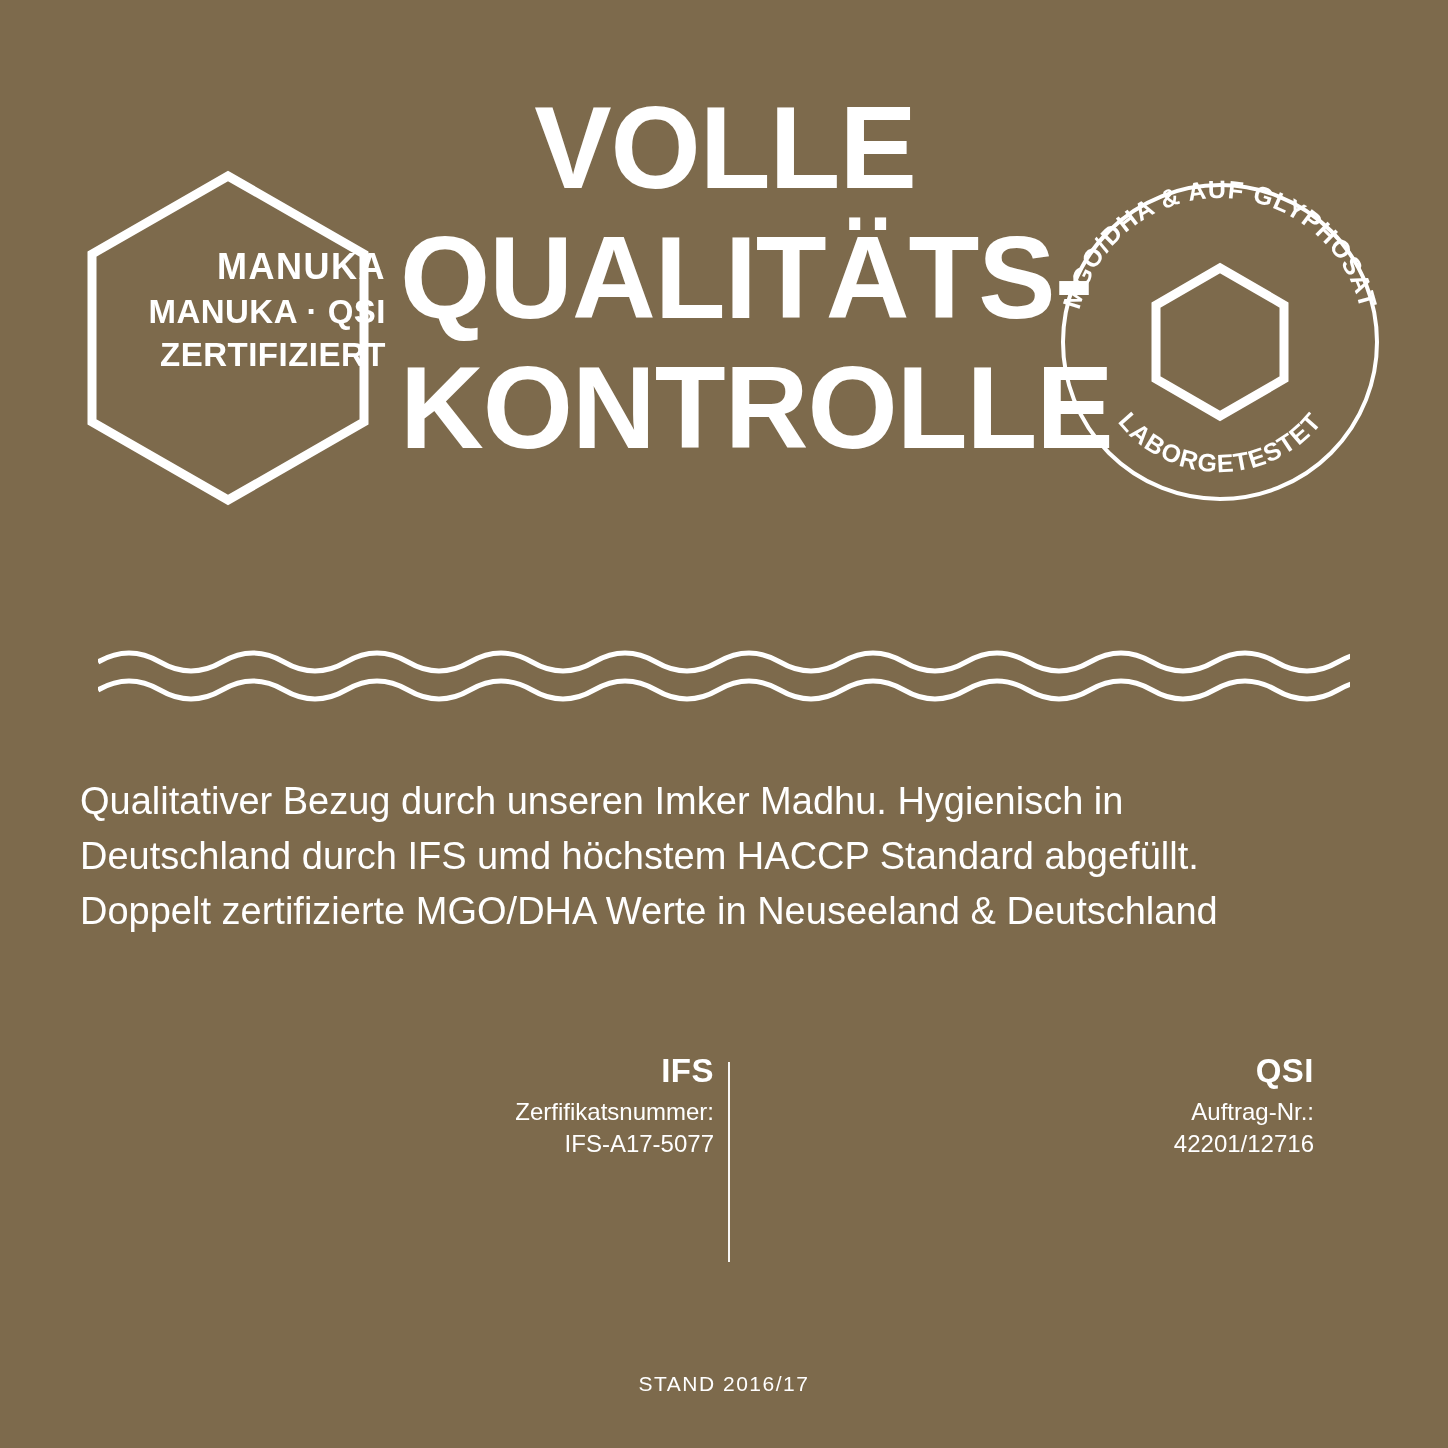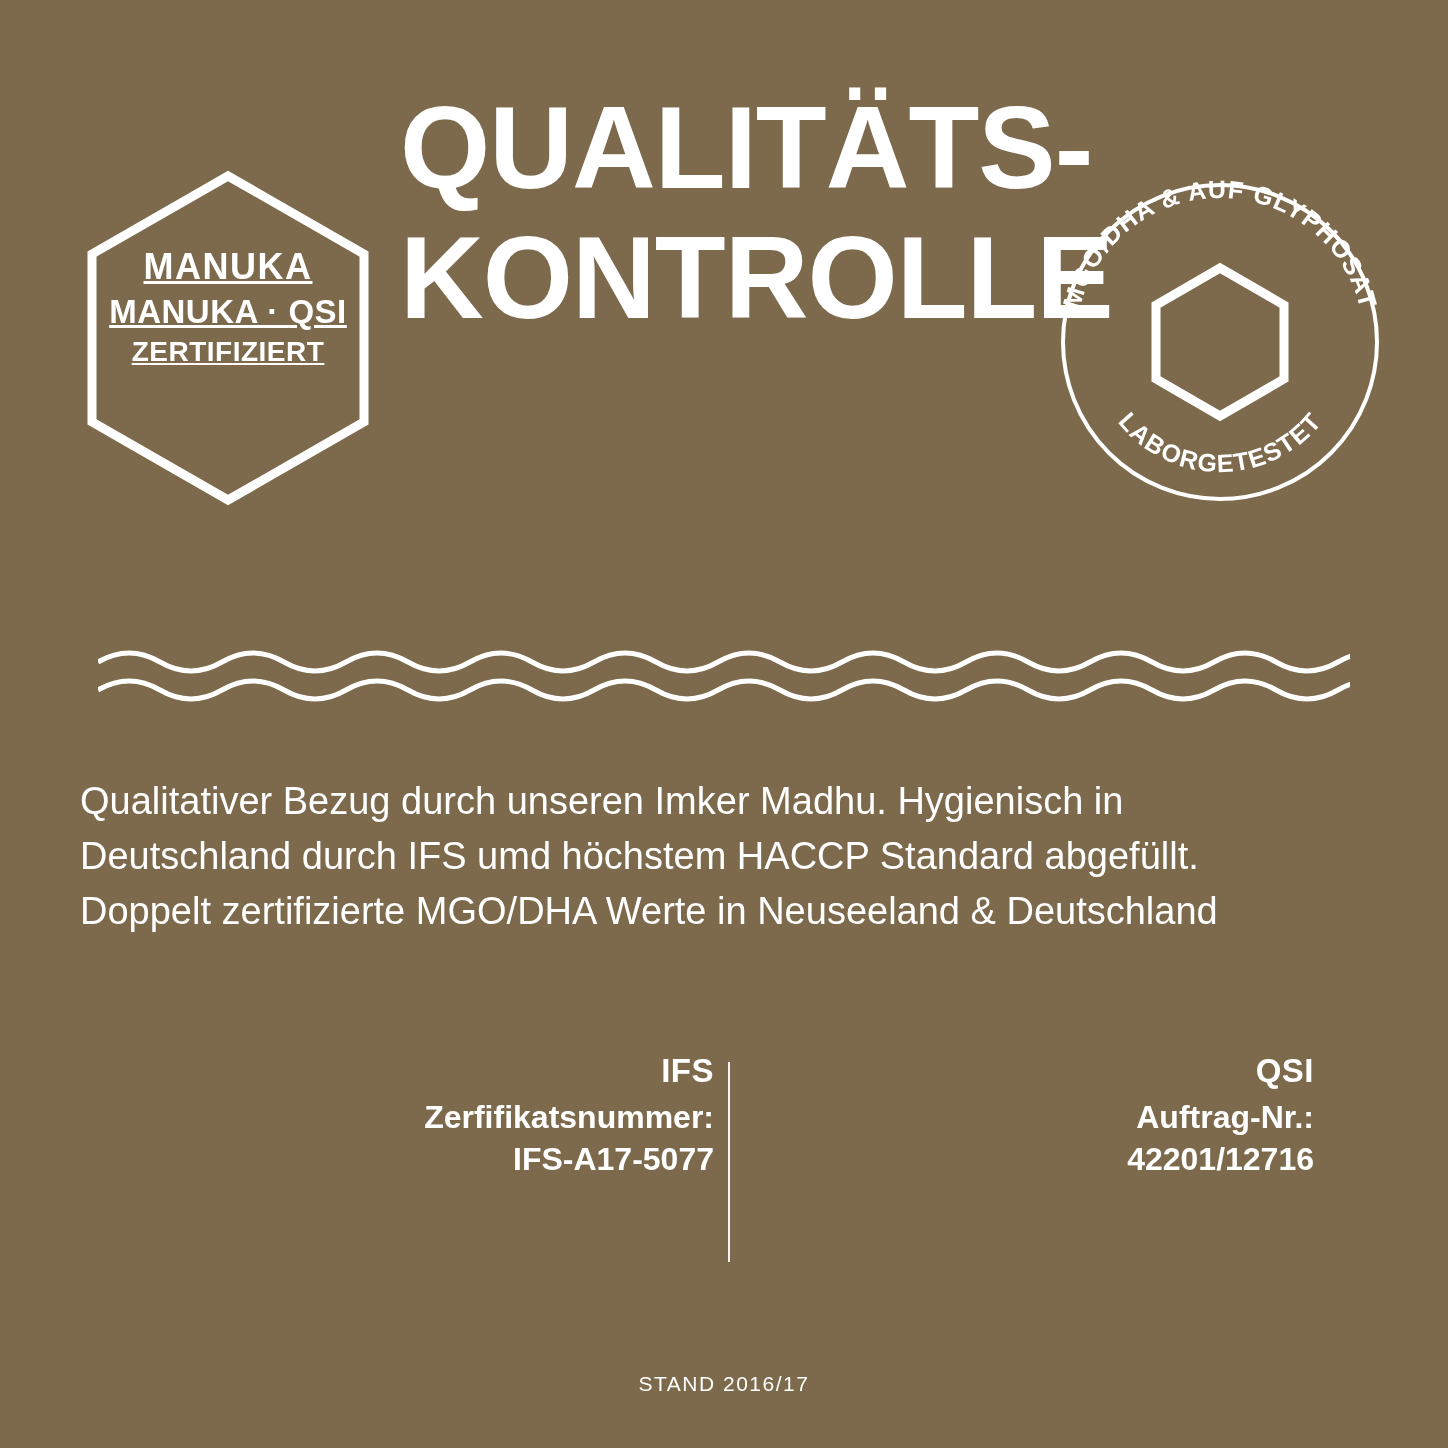--- a/index.html
+++ b/index.html
@@ -24,39 +24,38 @@
     top: 168px;
     width: 300px;
     height: 340px;
   }
   .hex-badge svg {
     position: absolute;
     inset: 0;
   }
   .hex-badge .hex-text {
     position: absolute;
-    left: 0;
+    left: 8px;
     top: 76px;
     width: 300px;
-    text-align: center;
+    text-align: right;
     line-height: 1.30;
-    text-decoration: underline;
   }
   .hex-badge .hex-line1 {
     font-size: 36px;
     font-weight: bold;
     letter-spacing: 1.5px;
   }
   .hex-badge .hex-line2 {
     font-size: 33px;
     font-weight: bold;
     letter-spacing: 0.5px;
   }
   .hex-badge .hex-line3 {
-    font-size: 28px;
+    font-size: 33px;
     font-weight: bold;
     letter-spacing: 0.5px;
   }
 
   
   .seal {
     position: absolute;
     right: 58px;
     top: 172px;
     width: 340px;
@@ -129,23 +128,23 @@
     background: #ffffff;
     opacity: 0.95;
   }
   .cert-title {
     font-size: 33px;
     font-weight: bold;
     margin-bottom: 6px;
     letter-spacing: 0.5px;
   }
   .cert-line {
-    font-size: 32px;
+    font-size: 24px;
     line-height: 1.32;
-    font-weight: bold;
+    font-weight: normal;
   }
 
   
   .footer {
     position: absolute;
     left: 0;
     top: 1372px;
     width: 1448px;
     text-align: center;
     font-size: 21px;
@@ -162,20 +161,21 @@
       <polygon points="150,8 286,86 286,254 150,332 14,254 14,86" fill="none" stroke="#ffffff" stroke-width="9"></polygon>
     </svg>
     <div class="hex-text">
       <div class="hex-line1">MANUKA</div>
       <div class="hex-line2">MANUKA · QSI</div>
       <div class="hex-line3">ZERTIFIZIERT</div>
     </div>
   </div>
 
   <div class="headline">
+    <span class="l1">VOLLE</span>
     <span class="l2">QUALITÄTS-</span>
     <span class="l3">KONTROLLE</span>
   </div>
 
   <div class="seal">
     <svg viewBox="0 0 340 340" width="340" height="340" aria-hidden="true">
       <defs>
         <path id="arcTop" d="M 26,170 A 144,144 0 0 1 314,170"></path>
         <path id="arcBottom" d="M 40,170 A 130,130 0 0 0 300,170"></path>
       </defs>

